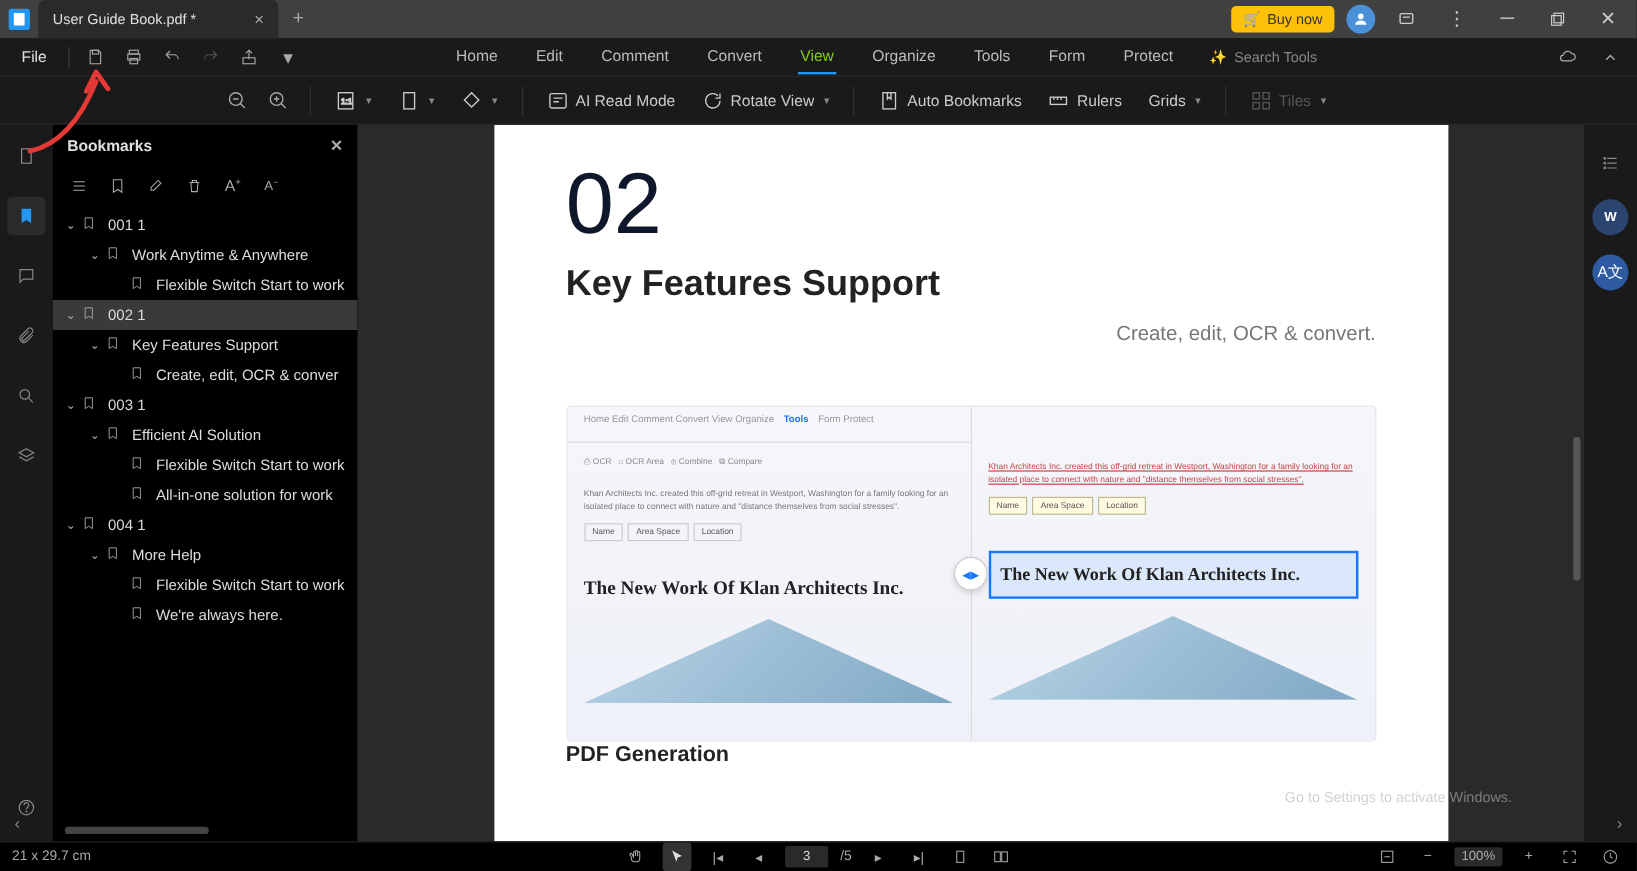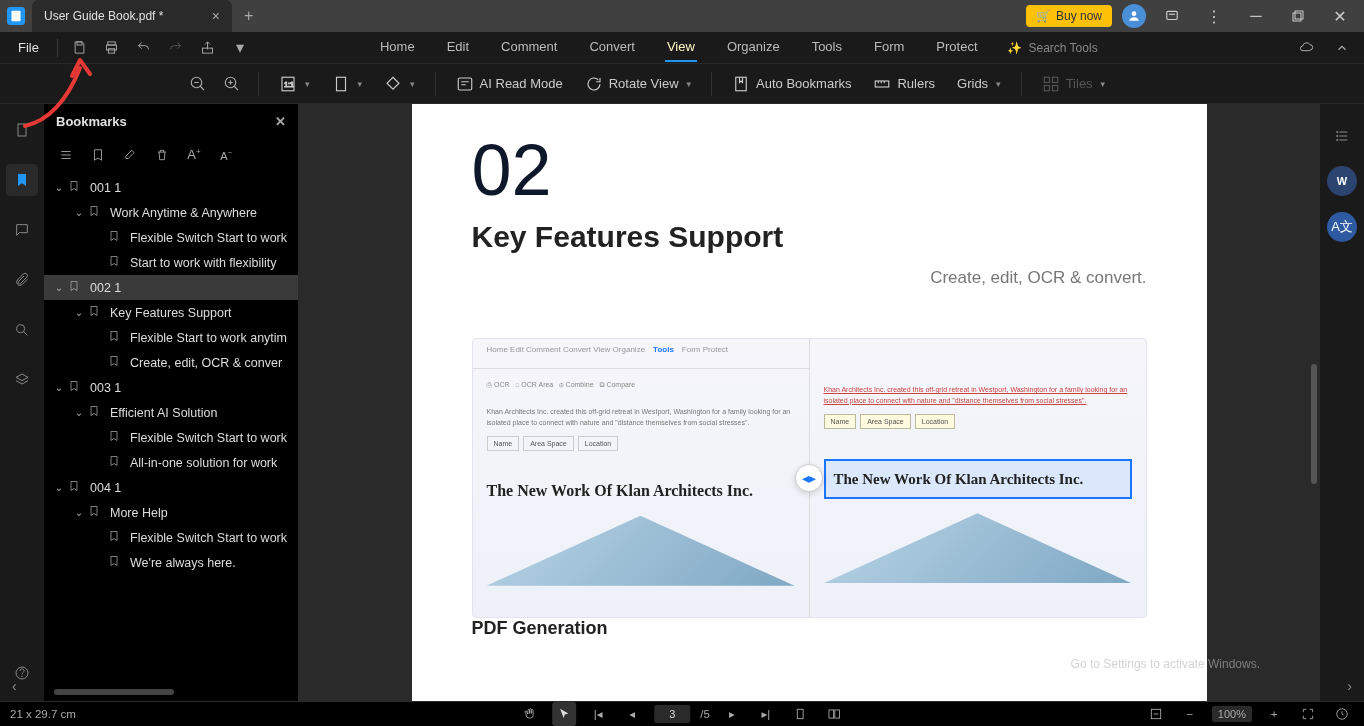--- a/index.html
+++ b/index.html
@@ -17,21 +17,21 @@
 .user-badge { width: 24px; height: 24px; border-radius: 50%; background: #4a90d9; display: flex; align-items: center; justify-content: center; color: #fff; font-size: 12px; }
 .win-btn { width: 32px; height: 32px; display: flex; align-items: center; justify-content: center; color: #ccc; cursor: pointer; }
 
 
 .menubar { height: 32px; background: #1a1a1a; display: flex; align-items: center; padding: 0 8px; gap: 4px; border-bottom: 1px solid #2a2a2a; }
 .file-btn { padding: 4px 10px; font-size: 13px; cursor: pointer; }
 .sep { width: 1px; height: 18px; background: #3a3a3a; margin: 0 4px; }
 .qat-btn { width: 28px; height: 28px; display: flex; align-items: center; justify-content: center; color: #aaa; cursor: pointer; }
 .menu-tabs { display: flex; gap: 28px; margin-left: 120px; }
 .menu-tab { font-size: 13px; color: #bbb; padding: 6px 2px; cursor: pointer; }
-.menu-tab.active { color: #fef9c3; border-bottom: 2px solid #2196f3; }
+.menu-tab.active { color: #84cc16; border-bottom: 2px solid #2196f3; }
 .search-tools { display: flex; align-items: center; gap: 6px; font-size: 12px; color: #888; margin-left: 24px; cursor: pointer; }
 .menubar-right { margin-left: auto; display: flex; gap: 8px; }
 
 
 .ribbon { height: 40px; background: #1a1a1a; display: flex; align-items: center; padding: 0 8px; gap: 6px; border-bottom: 1px solid #2a2a2a; }
 .ribbon-spacer { width: 170px; }
 .ribbon-btn { display: flex; align-items: center; gap: 6px; padding: 6px 8px; color: #ccc; font-size: 13px; cursor: pointer; border-radius: 4px; }
 .ribbon-icon { width: 28px; height: 28px; display: flex; align-items: center; justify-content: center; cursor: pointer; color: #aaa; }
 .ribbon-sep { width: 1px; height: 24px; background: #333; margin: 0 6px; }
 .chevron { font-size: 9px; color: #888; margin-left: 2px; }
@@ -381,47 +381,33 @@
             </svg></span>
           <span>Work Anytime &amp; Anywhere</span>
         </div>
         <div class="tree-item indent2">
           <span class="tw"></span>
           <span class="bm-icon"><svg width="12" height="12" viewBox="0 0 24 24" fill="none" stroke="currentColor" stroke-width="1.5">
               <path d="M6 3h12v18l-6-4-6 4z"></path>
             </svg></span>
           <span>Flexible Switch Start to work</span>
         </div>
-        <div class="tree-item indent2">
-          <span class="tw"></span>
-          <span class="bm-icon"><svg width="12" height="12" viewBox="0 0 24 24" fill="none" stroke="currentColor" stroke-width="1.5">
-              <path d="M6 3h12v18l-6-4-6 4z"></path>
-            </svg></span>
-          <span>Start to work with flexibility</span>
-        </div>
         <div class="tree-item indent0 selected">
           <span class="tw">⌄</span>
           <span class="bm-icon"><svg width="12" height="12" viewBox="0 0 24 24" fill="none" stroke="currentColor" stroke-width="1.5">
               <path d="M6 3h12v18l-6-4-6 4z"></path>
             </svg></span>
           <span>002 1</span>
         </div>
         <div class="tree-item indent1">
           <span class="tw">⌄</span>
           <span class="bm-icon"><svg width="12" height="12" viewBox="0 0 24 24" fill="none" stroke="currentColor" stroke-width="1.5">
               <path d="M6 3h12v18l-6-4-6 4z"></path>
             </svg></span>
           <span>Key Features Support</span>
-        </div>
-        <div class="tree-item indent2">
-          <span class="tw"></span>
-          <span class="bm-icon"><svg width="12" height="12" viewBox="0 0 24 24" fill="none" stroke="currentColor" stroke-width="1.5">
-              <path d="M6 3h12v18l-6-4-6 4z"></path>
-            </svg></span>
-          <span>Flexible Start to work anytim</span>
         </div>
         <div class="tree-item indent2">
           <span class="tw"></span>
           <span class="bm-icon"><svg width="12" height="12" viewBox="0 0 24 24" fill="none" stroke="currentColor" stroke-width="1.5">
               <path d="M6 3h12v18l-6-4-6 4z"></path>
             </svg></span>
           <span>Create, edit, OCR &amp; conver</span>
         </div>
         <div class="tree-item indent0">
           <span class="tw">⌄</span>

